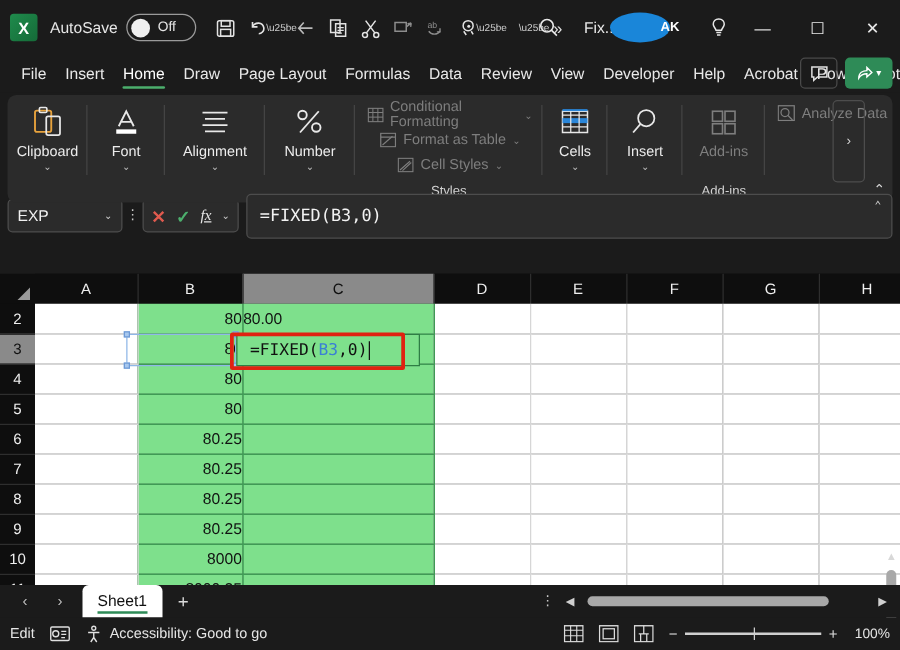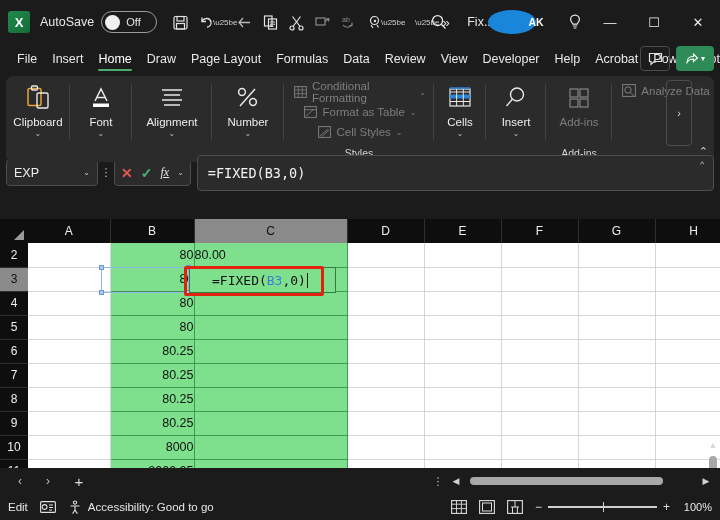--- a/index.html
+++ b/index.html
@@ -168,21 +168,21 @@
     border:1.3px solid #8fb7e8; pointer-events:none;
   }
   .sel-b3 i {
     position:absolute; width:5px; height:5px; background:#a8c8ee; border:1px solid #6d9ad6;
   }
   .sel-b3 i.tl{left:-3px;top:-3px;} .sel-b3 i.bl{left:-3px;bottom:-3px;}
   .sel-b3 i.tr{right:-3px;top:-3px;} .sel-b3 i.br{right:-3px;bottom:-3px;}
   .editing-c3 {
     position:absolute; left:189px; top:48px; width:147px; height:26px;
     background:#7ee08c; border:1px solid #2f7d45;
-    display:flex; align-items:center; padding-left:22px;
+    display:flex; align-items:center; padding-left:10px;
     font-size:13px; color:#111; font-family:"DejaVu Sans Mono", monospace;
   }
   .ref-blue { color:#3a7fd5; }
   .caretbar { display:inline-block; width:1px; height:15px; background:#111; margin-left:1px;}
   .annot-red {
     position:absolute; left:184px; top:266px; width:140px; height:30px;
     border: 3px solid #e02211; border-radius:2px; pointer-events:none; z-index:30;
   }
   .vscroll {
     position:absolute; right:0; top:219px; bottom:52px; width:14px; background:#141414;
@@ -680,20 +680,21 @@
       <div class="vs-up">▲</div>
       <div class="vs-thumb"></div>
     </div>
   </div>
 
   <div class="annot-red"></div>
 
   <div class="tabbar">
     <div class="nav-arrow">‹</div>
     <div class="nav-arrow">›</div>
+    <div class="sheet-tab">Sheet1</div>
     <div class="add-sheet">+</div>
     <div class="tab-dots">⋮</div>
     <div class="hscroll">
       <span class="hs-arrow">◀</span>
       <span class="hs-track">
         <span class="hs-thumb"></span>
       </span>
       <span class="hs-arrow">▶</span>
     </div>
   </div>

